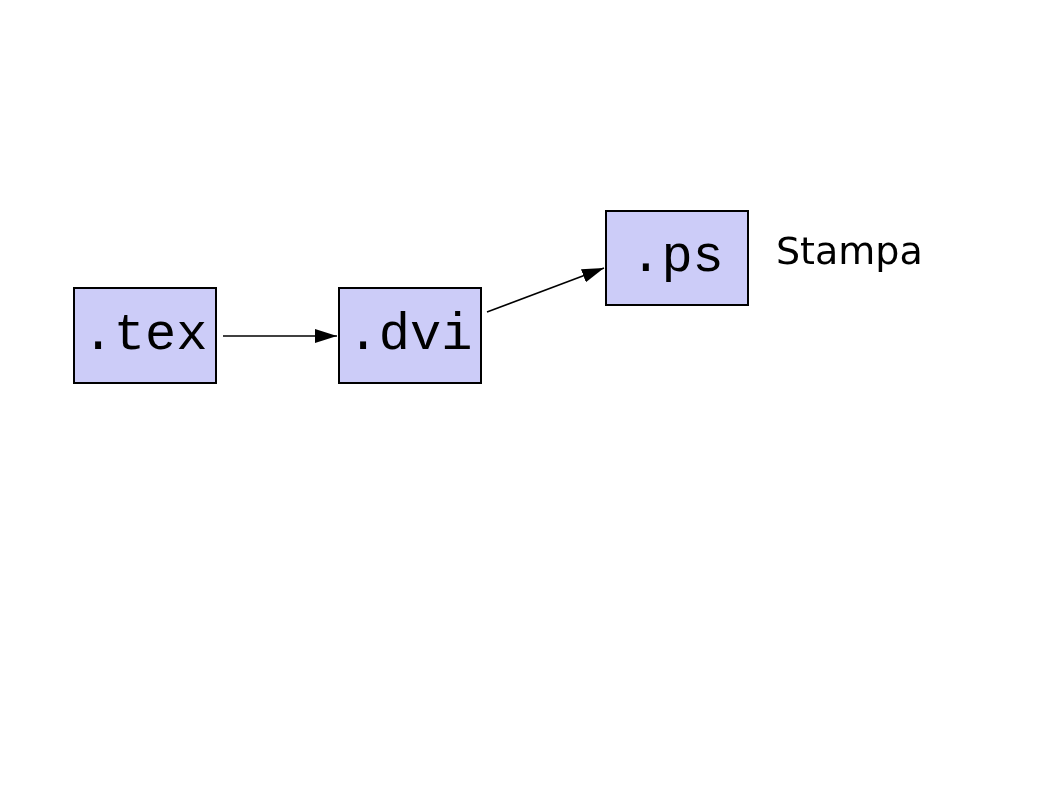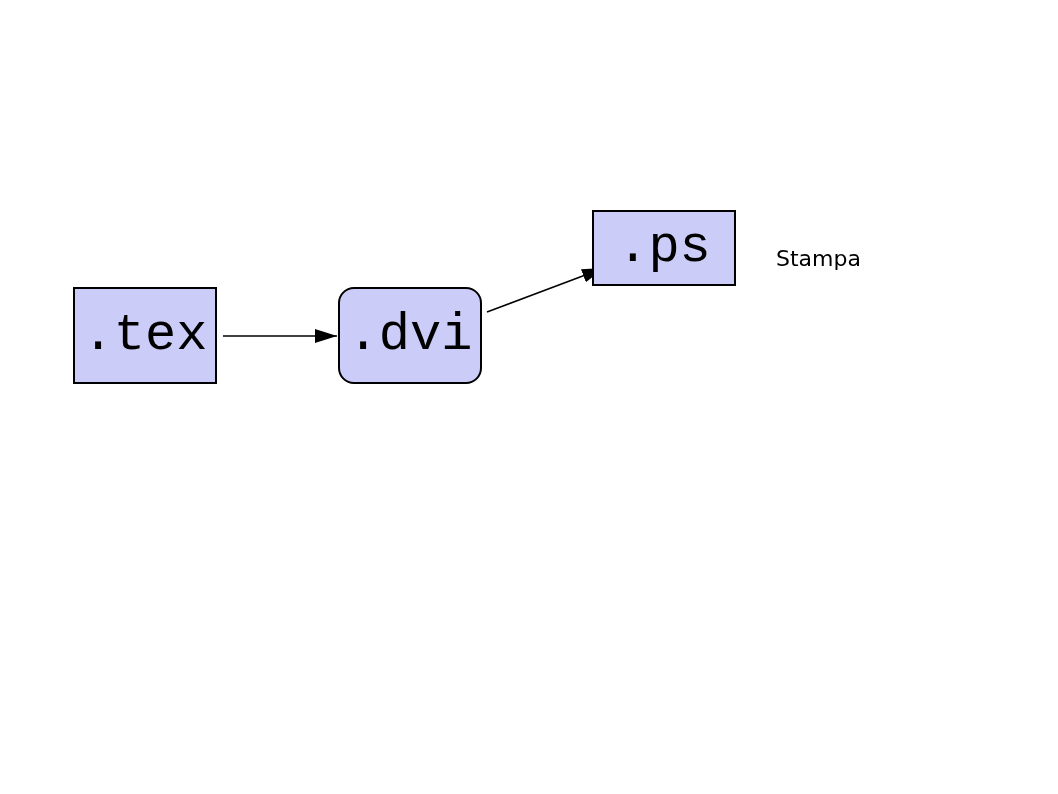--- a/index.html
+++ b/index.html
@@ -27,28 +27,28 @@
     justify-content: center;
   }
   .node-label {
     font-family: "Liberation Mono", "DejaVu Sans Mono", monospace;
     font-size: 52px;
     line-height: 1;
     color: #000000;
     white-space: nowrap;
   }
   #node-tex { left: 73px;  top: 287px; text-align: center; }
-  #node-dvi { left: 338px; top: 287px; border-radius: 16px; }
-  #node-ps  { left: 592px; top: 210px; height: 76px; }
+  #node-dvi { left: 338px; top: 287px; }
+  #node-ps  { left: 605px; top: 210px; height: 96px; }
   .annotation {
     position: absolute;
     left: 776px;
-    top: 246px;
+    top: 230px;
     font-family: "DejaVu Sans", "Liberation Sans", sans-serif;
-    font-size: 22px;
+    font-size: 38px;
     line-height: 1.15;
     color: #000000;
     white-space: nowrap;
   }
   .arrows-layer {
     position: absolute;
     left: 0;
     top: 0;
     width: 1058px;
     height: 794px;

